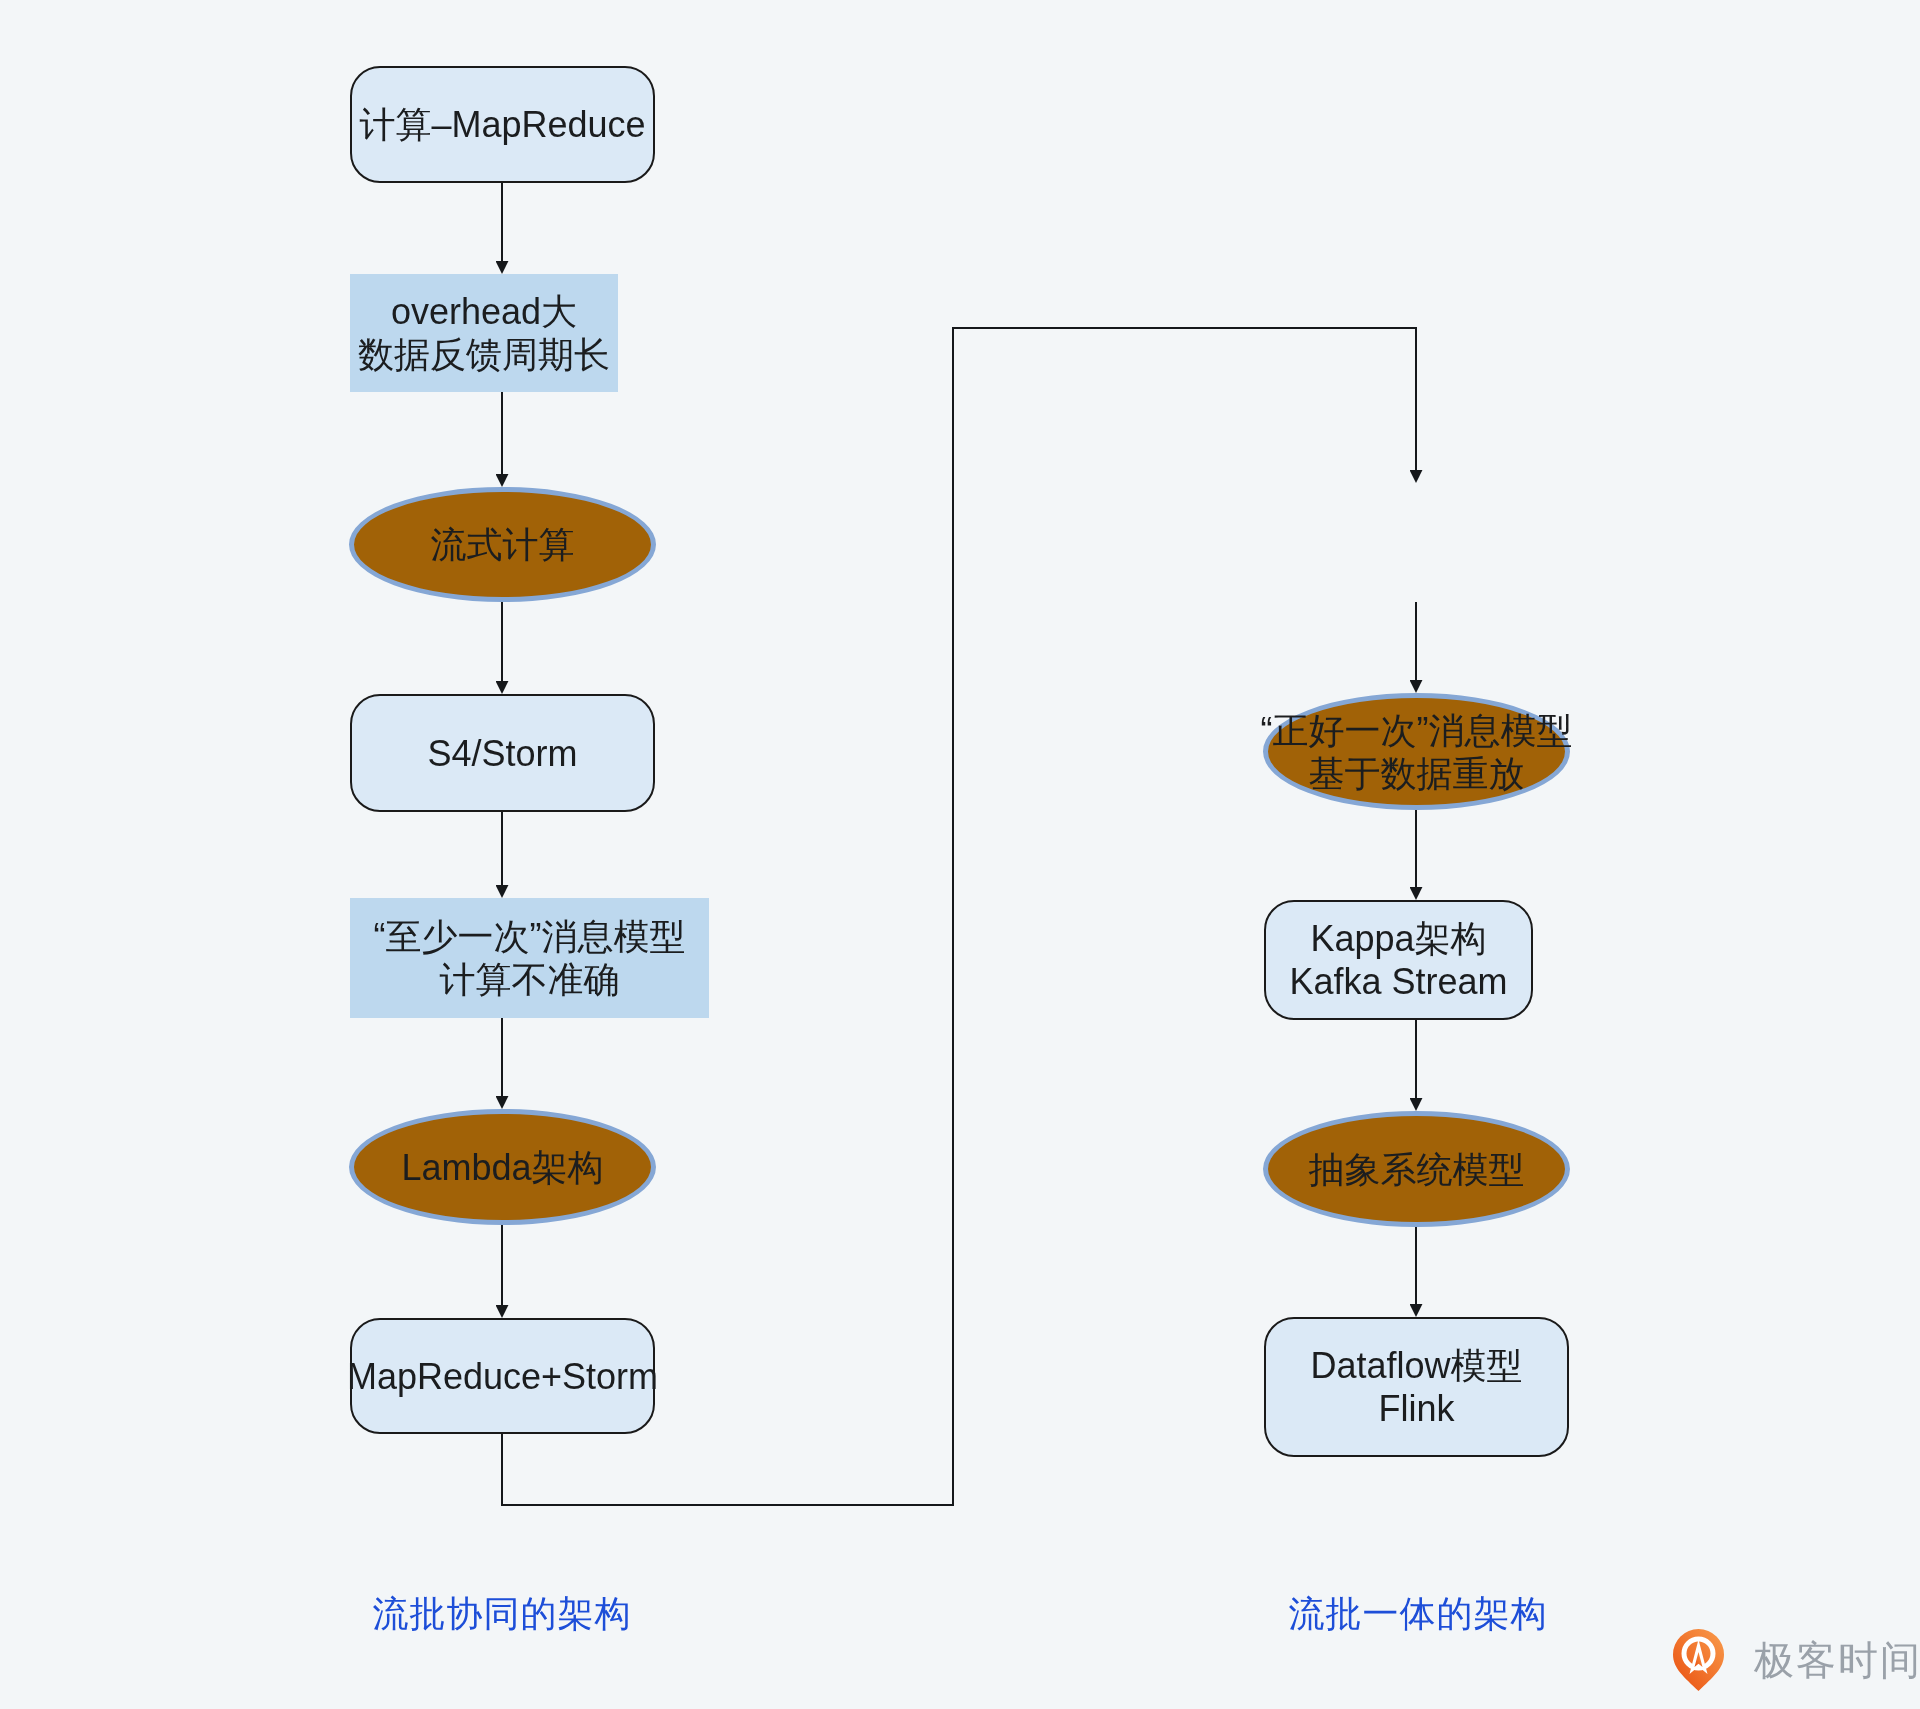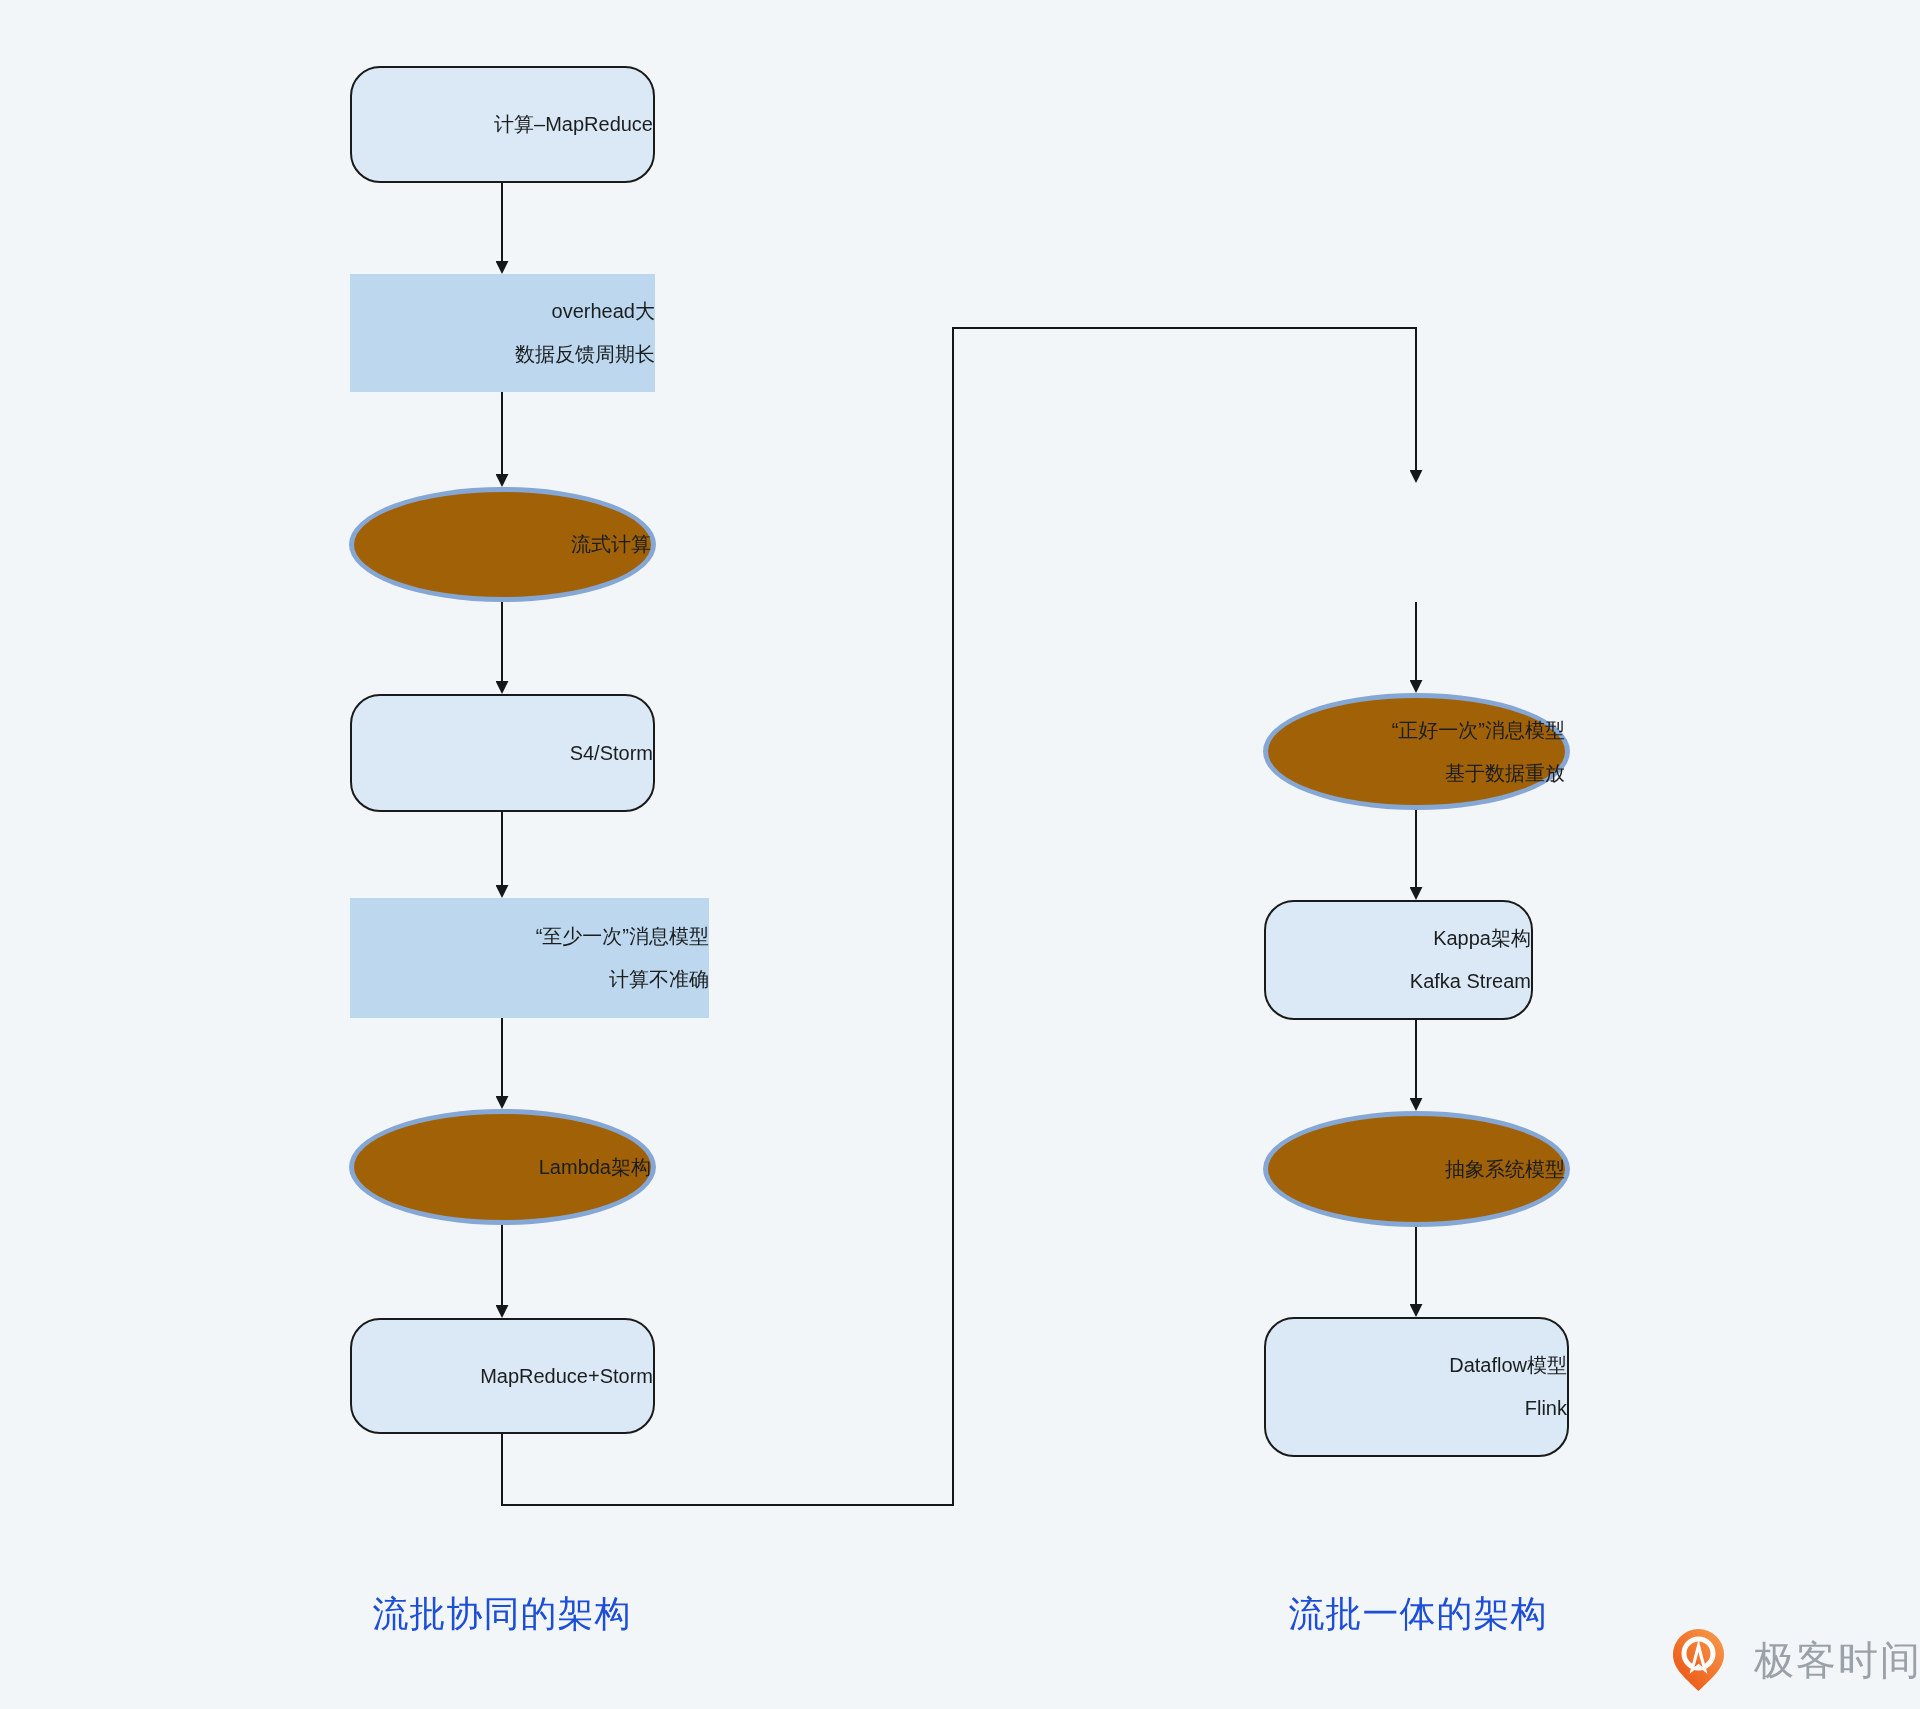--- a/index.html
+++ b/index.html
@@ -3,22 +3,22 @@
 <meta charset="utf-8">
 <style>
   html,body{margin:0;padding:0;background:#f3f6f8;}
   .canvas{
     position:relative;width:1920px;height:1709px;background:#f3f6f8;
     font-family:"Liberation Sans","DejaVu Sans",sans-serif;overflow:hidden;
   }
   .wires{position:absolute;left:0;top:0;width:1920px;height:1709px;}
   .node{
     position:absolute;box-sizing:border-box;
-    display:flex;flex-direction:column;align-items:flex-end;justify-content:center;
-    text-align:center;color:#1b1d1f;font-size:20px;line-height:43px;
+    display:flex;flex-direction:column;align-items:center;justify-content:center;
+    text-align:center;color:#1b1d1f;font-size:36px;line-height:43px;
     white-space:nowrap;
   }
   .node.rounded{background:#dbe9f6;border:2.5px solid #1a1a1a;border-radius:30px;}
   .node.rect{background:#bdd8ee;border:none;}
   .node.ellipse{background:#a16207;border:5px solid #85a7d5;border-radius:50%;}
   .caption{
     position:absolute;transform:translateX(-50%);
     font-size:36px;color:#1d4ed8;white-space:nowrap;letter-spacing:1px;
   }
   .logo{position:absolute;left:1672px;top:1628px;display:flex;align-items:center;gap:29px;}
@@ -48,21 +48,21 @@
       <path d="M1416 810 V896" marker-end="url(#arrow)"></path>
       <path d="M1416 1020 V1107" marker-end="url(#arrow)"></path>
       <path d="M1416 1227 V1313" marker-end="url(#arrow)"></path>
     </g>
   </svg>
 
   <div class="node rounded" style="left:350px;top:66px;width:305px;height:117px">
     <span>计算–MapReduce</span>
   </div>
 
-  <div class="node rect" style="left:350px;top:274px;width:305px;height:118px">
+  <div class="node rect" style="left:350px;top:274px;width:268px;height:118px">
     <span>overhead大</span>
     <span>数据反馈周期长</span>
   </div>
 
   <div class="node ellipse" style="left:349px;top:487px;width:307px;height:115px">
     <span>流式计算</span>
   </div>
 
   <div class="node rounded" style="left:350px;top:694px;width:305px;height:118px">
     <span>S4/Storm</span>

